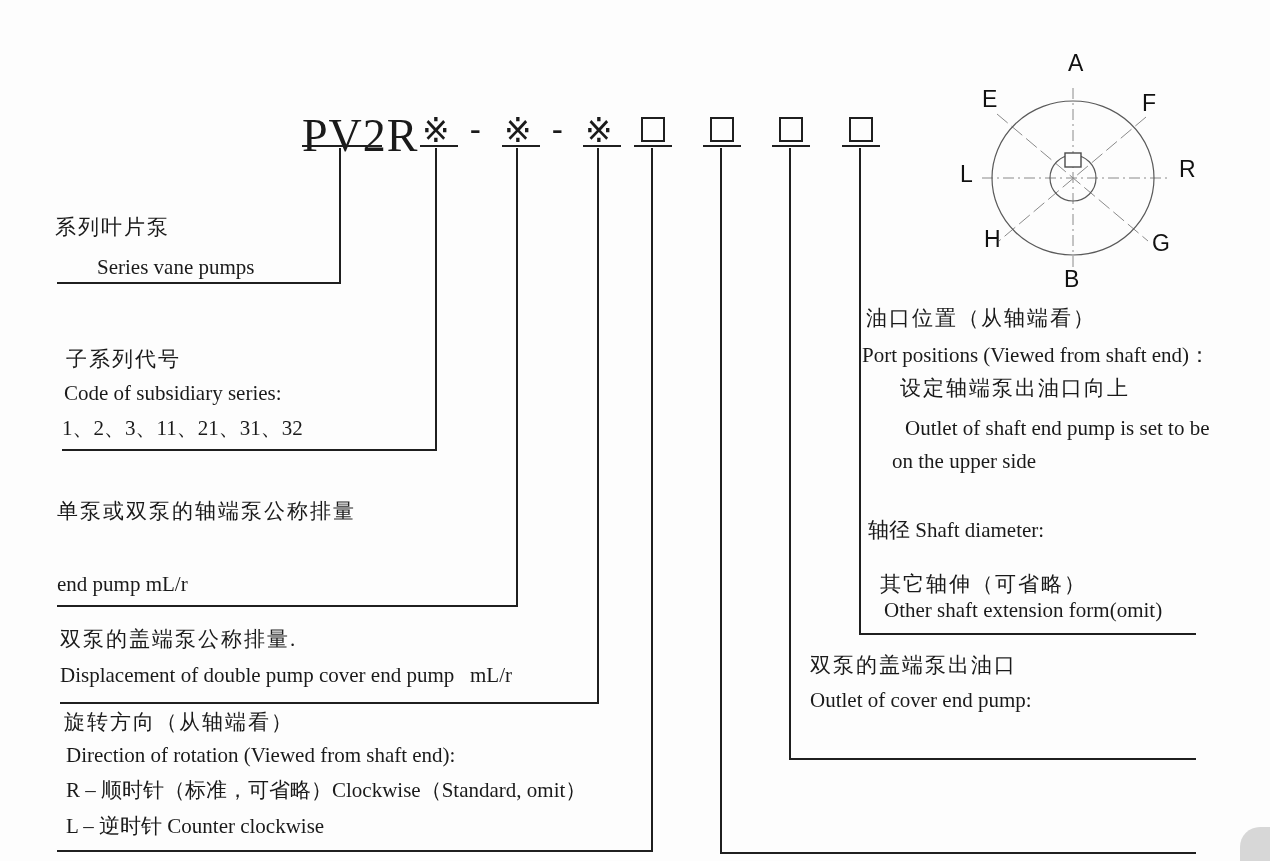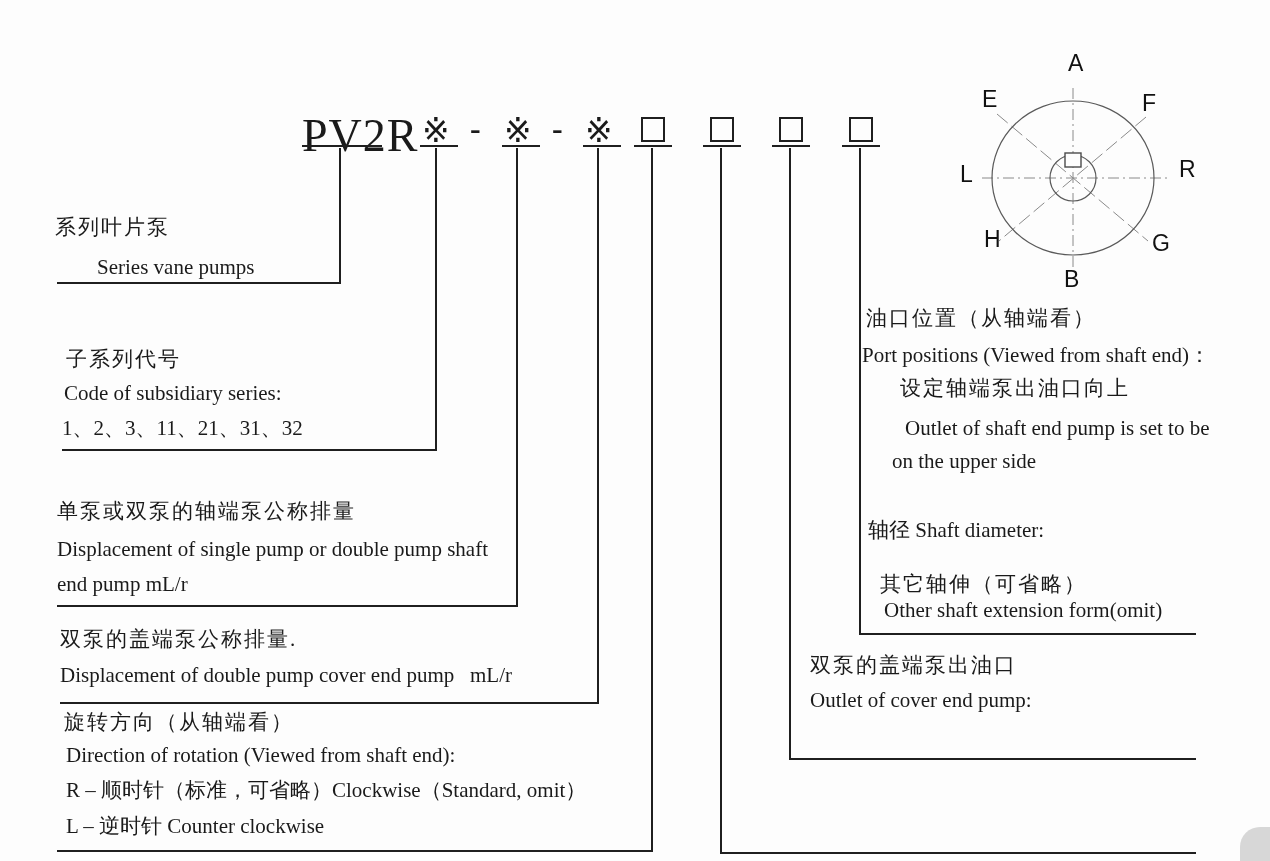--- a/index.html
+++ b/index.html
@@ -75,21 +75,20 @@
   <div class="hl" style="left:859px; top:633px; width:337px;"></div>
 
   <div class="t zh" style="left:55px; top:216px;">系列叶片泵</div>
   <div class="t" style="left:55px; top:256px;margin-left:42px;">Series vane pumps</div>
 
   <div class="t zh" style="left:66px; top:348px;">子系列代号</div>
   <div class="t" style="left:64px; top:382px;">Code of subsidiary series:</div>
   <div class="t" style="left:62px; top:417px;">1、2、3、11、21、31、32</div>
 
   <div class="t zh" style="left:57px; top:500px;">单泵或双泵的轴端泵公称排量</div>
-  <div class="t" style="left:57px; top:538px;">Displacement of single pump or double pump shaft</div>
   <div class="t" style="left:57px; top:573px;">end pump mL/r</div>
 
   <div class="t zh" style="left:60px; top:628px;">双泵的盖端泵公称排量.</div>
   <div class="t" style="left:60px; top:664px;">Displacement of double pump cover end pump   mL/r</div>
 
   <div class="t zh" style="left:64px; top:711px;">旋转方向（从轴端看）</div>
   <div class="t" style="left:66px; top:744px;">Direction of rotation (Viewed from shaft end):</div>
   <div class="t" style="left:66px; top:815px;">L – 逆时针 Counter clockwise</div>
   <div class="t" style="left:66px; top:779px;">R – 顺时针（标准，可省略）Clockwise（Standard, omit）</div>
 

